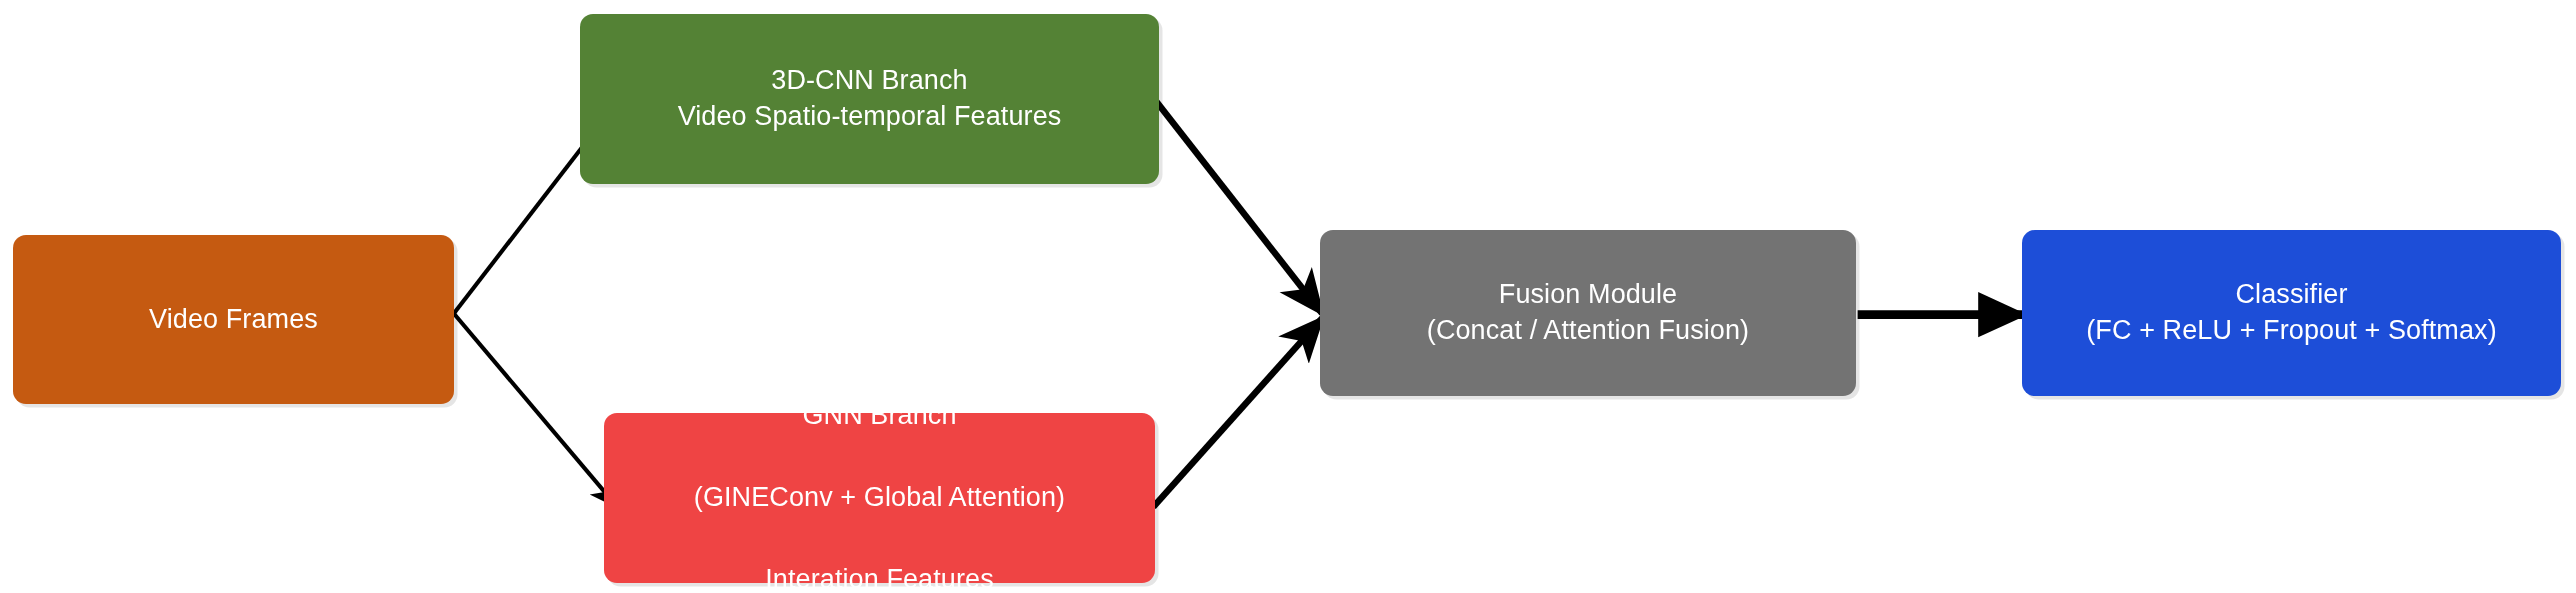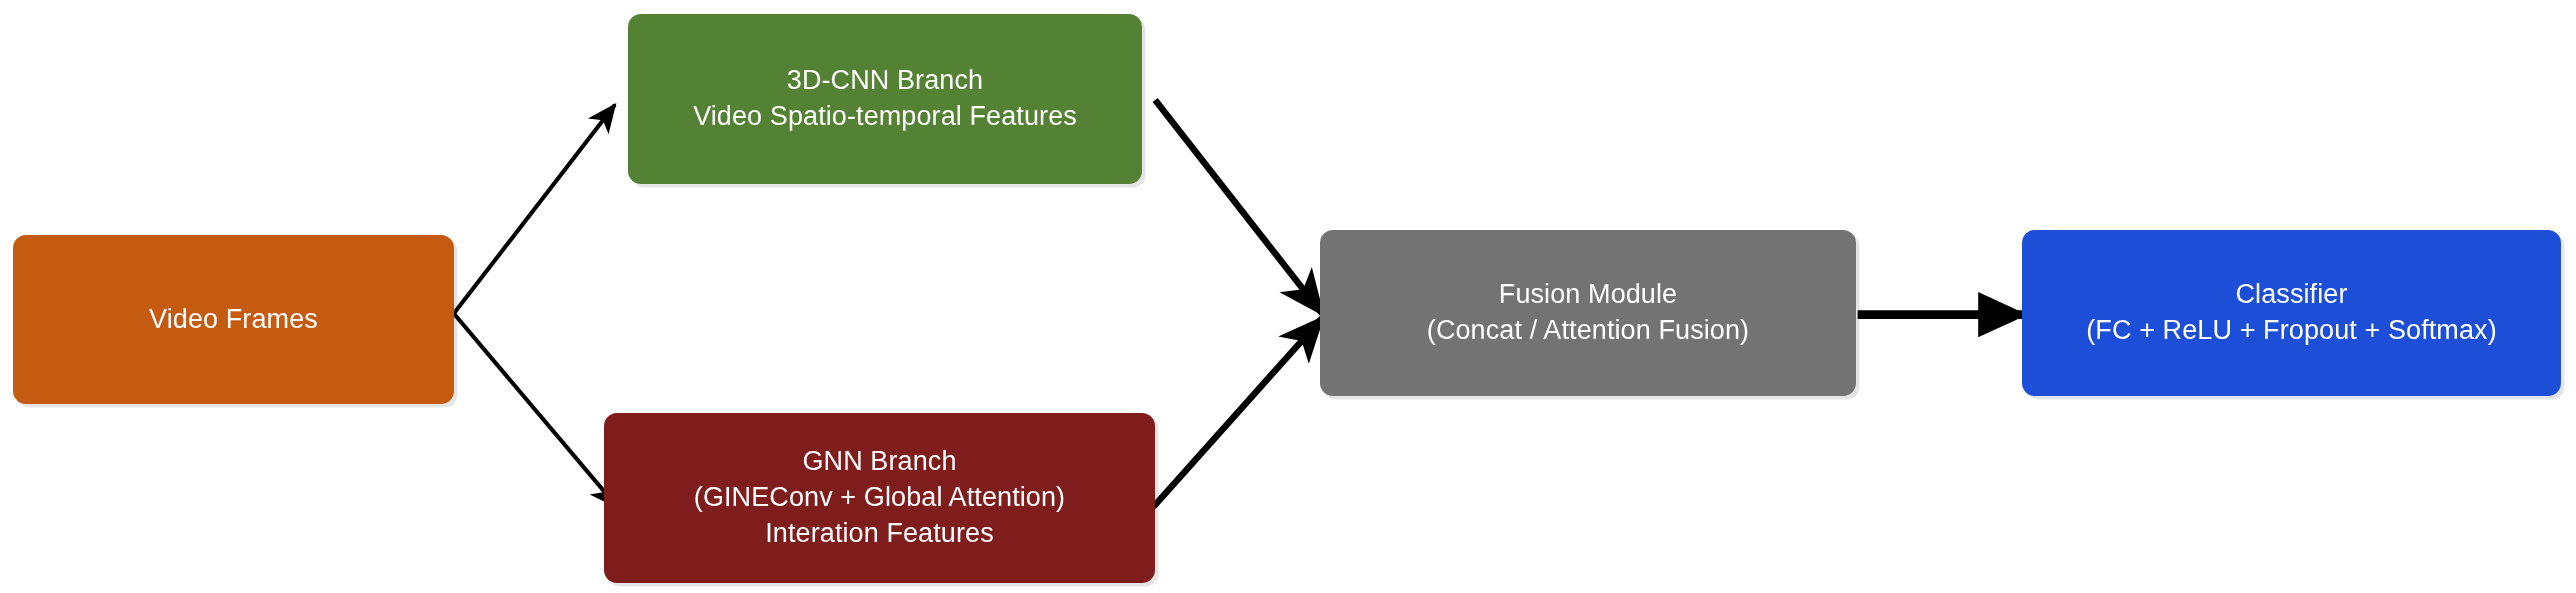--- a/index.html
+++ b/index.html
@@ -44,22 +44,22 @@
   .node .node-line {
     display: block;
     width: 100%;
     font-size: 27px;
     line-height: 1.33;
     font-weight: 400;
     letter-spacing: 0.1px;
     white-space: nowrap;
   }
   #node-input  { left: 13px;   top: 235px; width: 441px;  height: 169px; background: #c55a11; }
-  #node-cnn    { left: 628px; top: 14px;  width: 514px;  height: 170px; background: #548235; }
-  #node-gnn    { left: 604px; top: 413px; width: 551px;  height: 170px; background: #7f1d1d; }
+  #node-cnn    { left: 580px; top: 14px;  width: 579px;  height: 170px; background: #548235; }
+  #node-gnn    { left: 604px; top: 413px; width: 551px;  height: 170px; background: #ef4444; gap: 46px; }
   #node-fusion { left: 1320px; top: 230px; width: 536px;  height: 166px; background: #737373; }
   #node-clf    { left: 2022px; top: 230px; width: 539px;  height: 166px; background: #1d4ed8; }
 </style>
 </head>
 <body>
 
 <div id="diagram-root">
 
   <svg id="edge-layer" viewBox="0 0 4382 1010" width="2576" height="594" xmlns="http://www.w3.org/2000/svg">
     <defs>

